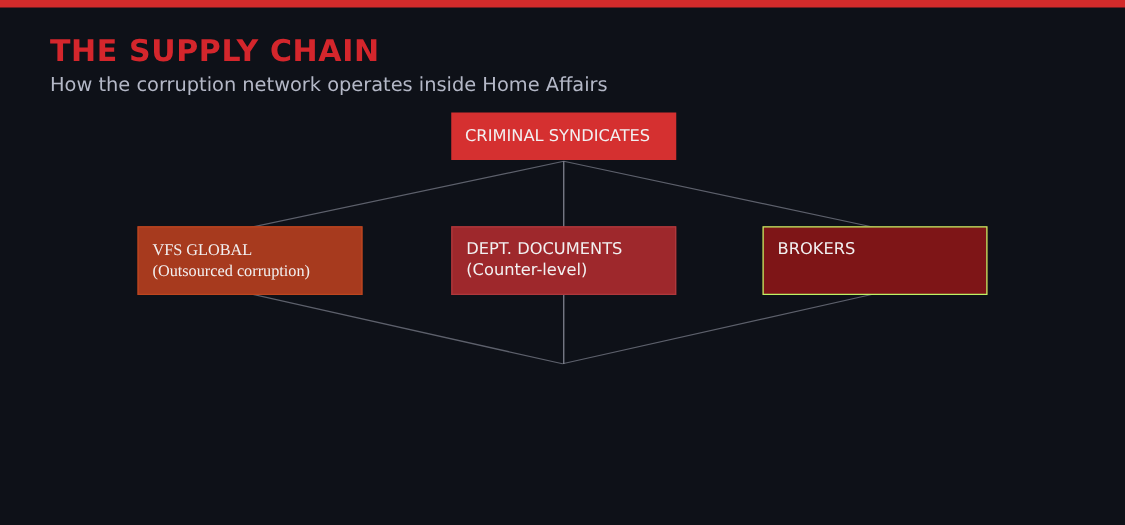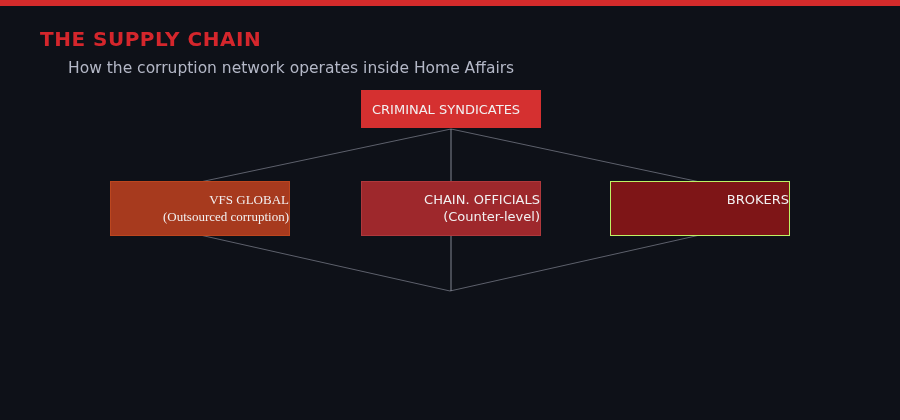--- a/index.html
+++ b/index.html
@@ -13,48 +13,47 @@
   }
   .top-bar {
     position: absolute;
     left: 0; top: 0;
     width: 900px; height: 6px;
     background: #d32b2b;
   }
   .page-title {
     position: absolute;
     left: 40px; top: 27px;
-    font-size: 20px;
+    font-size: 24px;
     font-weight: bold;
     letter-spacing: 0.5px;
     color: #d4262c;
     white-space: nowrap;
   }
   .page-subtitle {
     position: absolute;
     left: 40px; top: 59px;
     font-size: 15.5px;
     color: #b4b8c7;
     white-space: nowrap;
-    margin-left: 28px;
   }
   #edges {
     position: absolute;
     left: 0; top: 0;
     width: 900px; height: 420px;
   }
   .node {
     position: absolute;
     width: 180px;
     box-sizing: border-box;
     color: #f2f0f1;
     font-size: 13px;
     line-height: 17px;
   }
-  .node .line { white-space: nowrap; text-align: right; }
+  .node .line { white-space: nowrap; }
   .node-syndicates {
     left: 361px; top: 90px; height: 38px;
     background: #d53030;
     display: flex; align-items: center;
     padding-left: 11px;
   }
   .node-vfs {
     left: 110px; top: 181px; height: 55px;
     background: #a73a1e;
     border: 1px solid #bc461f;
@@ -104,21 +103,21 @@
   <div class="node node-syndicates">
     <div class="line">CRIMINAL SYNDICATES</div>
   </div>
 
   <div class="node node-vfs">
     <div class="line">VFS GLOBAL</div>
     <div class="line">(Outsourced corruption)</div>
   </div>
 
   <div class="node node-dept">
-    <div class="line">CHAIN. OFFICIALS</div>
+    <div class="line">DEPT. DOCUMENTS</div>
     <div class="line">(Counter-level)</div>
   </div>
 
   <div class="node node-brokers">
     <div class="line">BROKERS</div>
   </div>
 
 
 </div>
 

